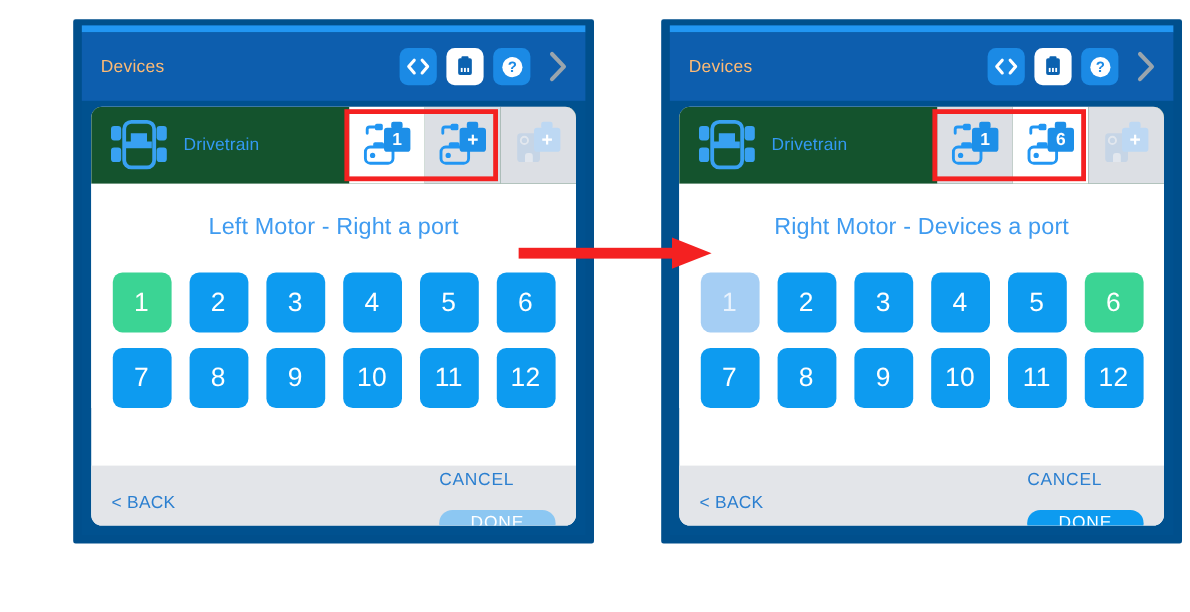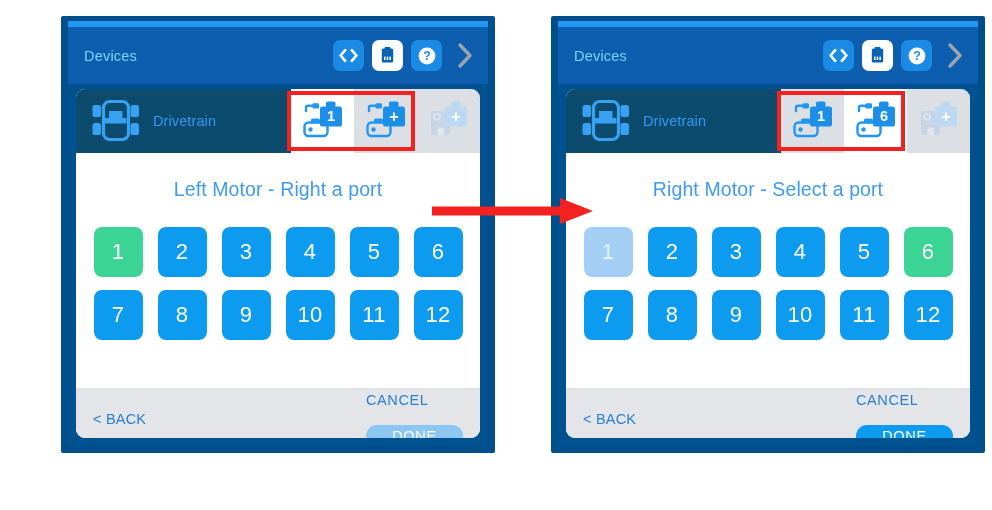--- a/index.html
+++ b/index.html
@@ -48,21 +48,21 @@
     position: absolute;
     top: 6px; left: 0; right: 0;
     height: 57px;
     background: #0d5eae;
     display: flex;
     align-items: center;
     padding: 0 10px 0 16px;
     box-sizing: border-box;
   }
   .titlebar-title {
-    color: #7dd3fc;
+    color: #fdba74;
     font-size: 14.5px;
     letter-spacing: .2px;
     flex: 0 0 auto;
   }
   .titlebar-icons {
     margin-left: auto;
     display: flex;
     align-items: center;
     gap: 8px;
   }
@@ -95,21 +95,21 @@
     background: #ffffff;
     border-radius: 9px;
     overflow: hidden;
     display: flex;
     flex-direction: column;
   }
 
   
   .devrow {
     height: 64px;
-    background: #0c4a6e;
+    background: #14532d;
     display: flex;
     align-items: center;
     position: relative;
     flex: 0 0 auto;
   }
   .dev-icon {
     margin-left: 13px;
     width: 54px;
     height: 46px;
     display: flex;
@@ -460,21 +460,21 @@
               <rect x="25" y="1.5" width="9.5" height="6" rx="1.8" fill="#bdd8f3"></rect>
               <text x="30" y="21.5" text-anchor="middle" font-family="Liberation Sans, sans-serif" font-size="16" font-weight="bold" fill="#ffffff">+</text>
             </svg>
           </div>
         </div>
 
         <div class="chip-highlight"></div>
       </div>
 
       <div class="cardbody">
-        <div class="prompt">Right Motor - Select a port</div>
+        <div class="prompt">Right Motor - Devices a port</div>
         <div class="ports">
             <div class="port disabled">1</div>
             <div class="port">2</div>
             <div class="port">3</div>
             <div class="port">4</div>
             <div class="port">5</div>
             <div class="port selected">6</div>
             <div class="port">7</div>
             <div class="port">8</div>
             <div class="port">9</div>

